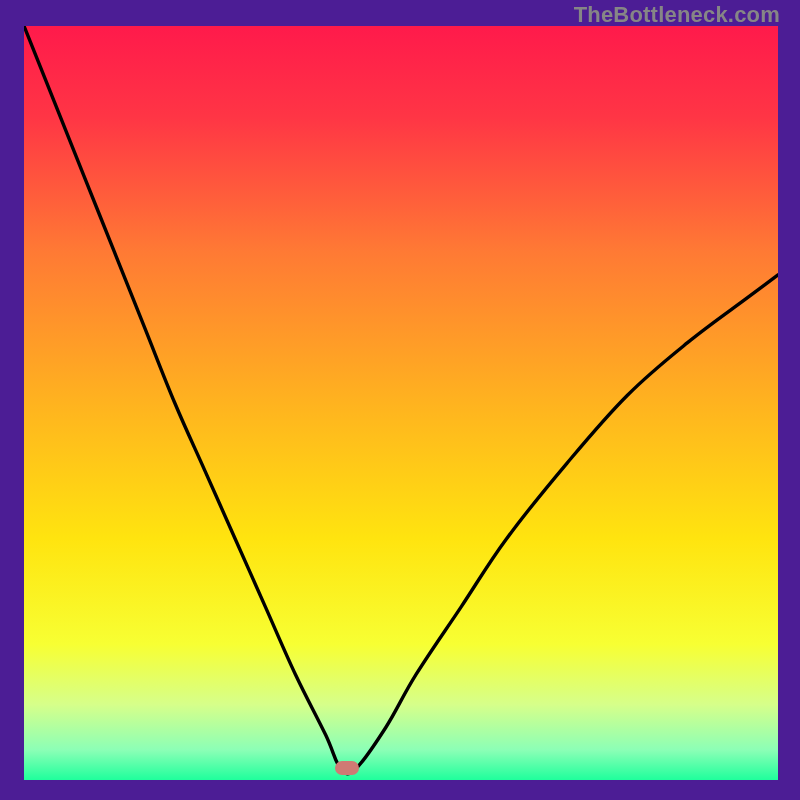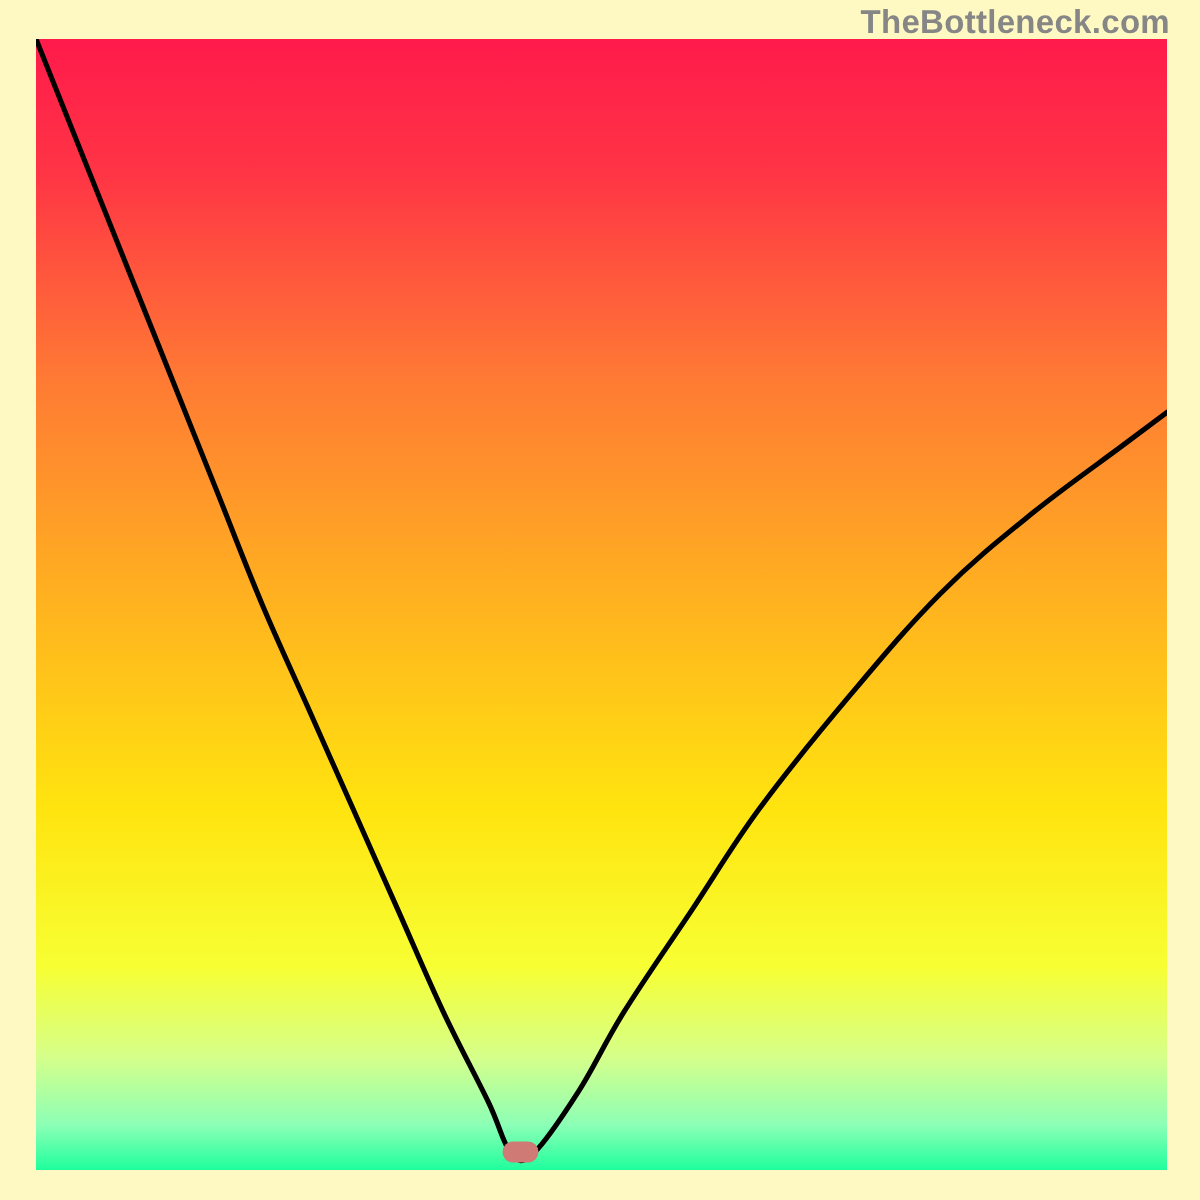--- a/index.html
+++ b/index.html
@@ -7,21 +7,21 @@
     padding: 0;
     background: #000;
     width: 800px;
     height: 800px;
     overflow: hidden;
   }
   .frame {
     position: relative;
     width: 800px;
     height: 800px;
-    background: #fef9c3;
+    background: #4c1d95;
   }
   .watermark {
     position: absolute;
     top: 2px;
     right: 20px;
     color: #868686;
     font-family: Arial, Helvetica, sans-serif;
     font-size: 22px;
     font-weight: 600;
     letter-spacing: 0.2px;

